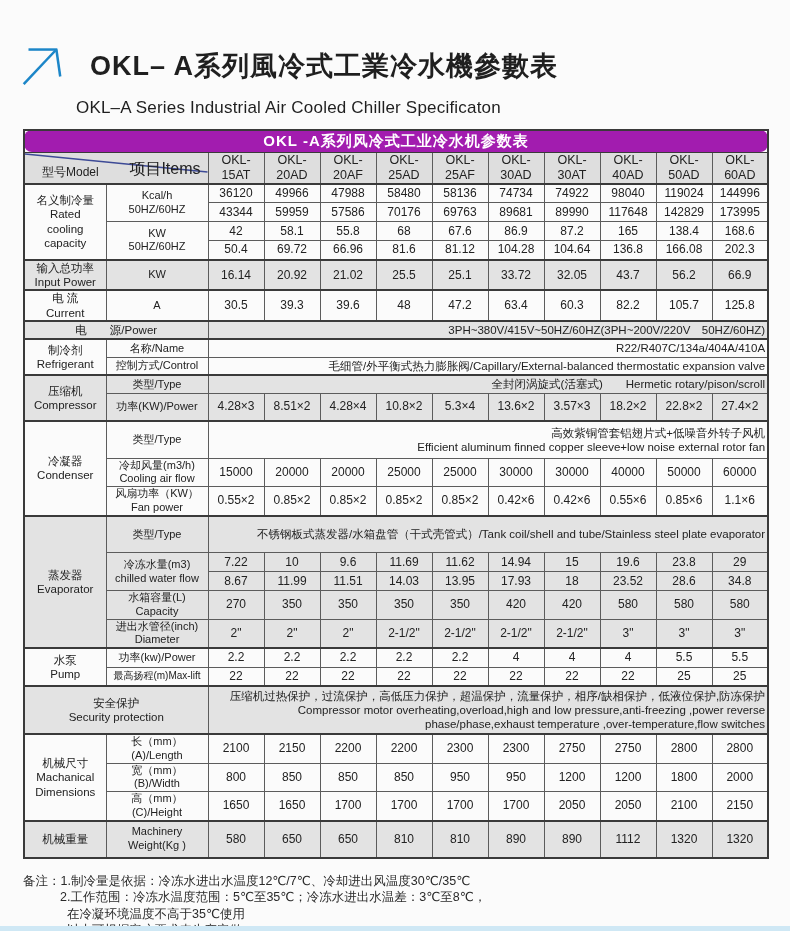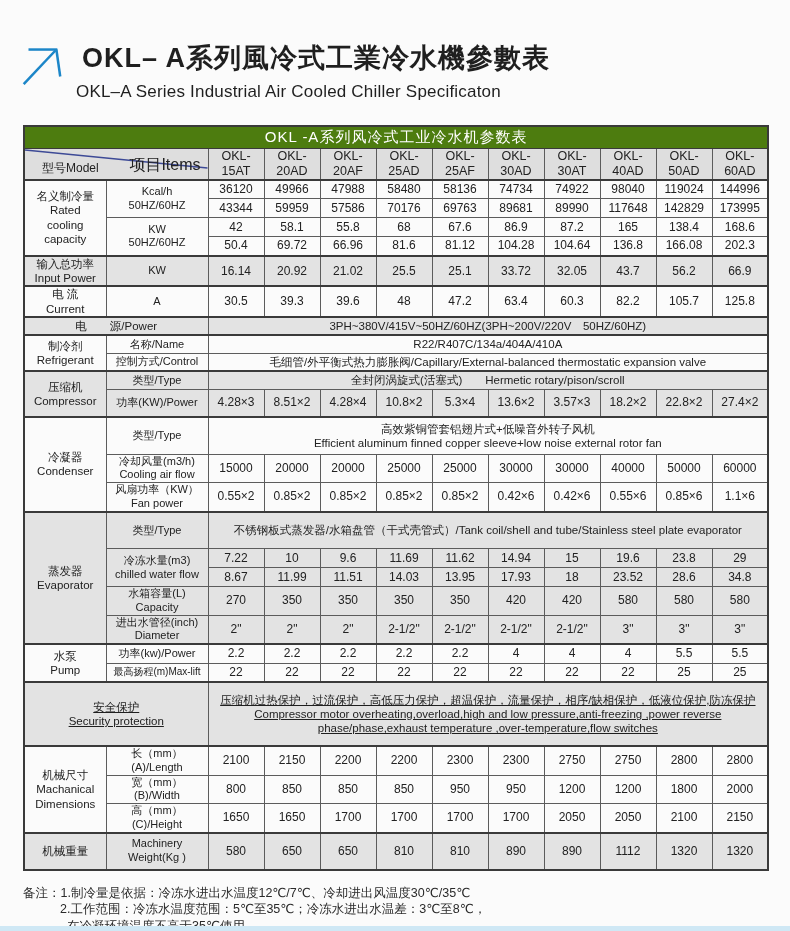--- a/index.html
+++ b/index.html
@@ -5,44 +5,44 @@
   html,body{margin:0;padding:0;}
   body{
     width:790px;height:931px;position:relative;overflow:hidden;
     background:#fbfbfb;color:#1f1f1f;
     font-family:"Liberation Sans","DejaVu Sans",sans-serif;
   }
   
   .page-header{display:flex;align-items:flex-start;padding:36px 0 0 16px;}
   .logo{width:50px;height:56px;flex:0 0 auto;margin-top:2px;}
   .titles{margin-left:8px;}
-  .title-zh{font-size:27px;font-weight:bold;letter-spacing:1px;line-height:1.1;margin:8px;}
-  .title-en{font-size:17px;font-weight:500;margin:3px 0 12px 2px;letter-spacing:0.2px;}
+  .title-zh{font-size:27px;font-weight:bold;letter-spacing:1px;line-height:1.1;margin:16px;}
+  .title-en{font-size:17px;font-weight:500;margin:3px 0 0 2px;letter-spacing:0.2px;}
   
   .table-wrap{margin:11px 22px 0 23px;}
   table{border-collapse:collapse;table-layout:fixed;width:745px;border:2px solid #3a3a3a;}
   td{border:1px solid #5c5c5c;text-align:center;vertical-align:middle;
      padding:0 2px;font-size:12px;line-height:1.25;color:#222;}
-  tr.caption-row td{background:#4d7c0f;color:#ffffff;font-size:15px;font-weight:normal;
-     height:21px;letter-spacing:1px;border-bottom:1px solid #3a3a3a;}
+  tr.caption-row td{background:#a21caf;color:#ffffff;font-size:15px;font-weight:bold;
+     height:21px;letter-spacing:1px;border-bottom:1px solid #3a3a3a;border-radius:8px;}
   tr.header-row td{background:#dedede;height:30px;font-size:12.5px;line-height:1.15;}
   tr.header-row td.corner{padding:0;}
   .corner{position:relative;}
   .corner svg{position:absolute;left:0;top:0;width:100%;height:100%;}
   .corner-model{position:absolute;left:17px;bottom:3px;font-size:12px;}
   .corner-items{position:absolute;right:7px;bottom:4px;font-size:16px;}
   tr.shade td{background:#e3e3e3;}
   tr.sec td{border-top:2px solid #3a3a3a;}
   tr.header-row td{border-bottom:2px solid #3a3a3a;}
   .label{font-size:11.5px;white-space:pre-line;}
   .item{font-size:11px;white-space:pre-line;margin-left:24px;}
   .item.sm{font-size:10px;}
-  .span-cell{font-size:11.5px;white-space:pre-line;}
+  .span-cell{font-size:11.5px;white-space:pre-line;text-align:right;}
   .h18{height:18px;padding-left:31px;} .h19{height:19px;} .h28{height:28px;} .h31{height:30px;}
-  .h37{height:37px;} .h56{height:64px;text-decoration:underline;}
+  .h37{height:37px;} .h56{height:48px;}
   
   .notes{margin:14px 20px 0 23px;font-size:12.5px;line-height:16.5px;color:#2a2a2a;}
   .notes .n-ind1{padding-left:37px;}
   .notes .n-ind2{padding-left:44px;}
   
   .bottom-strip{position:absolute;left:0;bottom:0;width:790px;height:5px;background:#cfe8f5;}
 </style>
 </head>
 <body>
 

